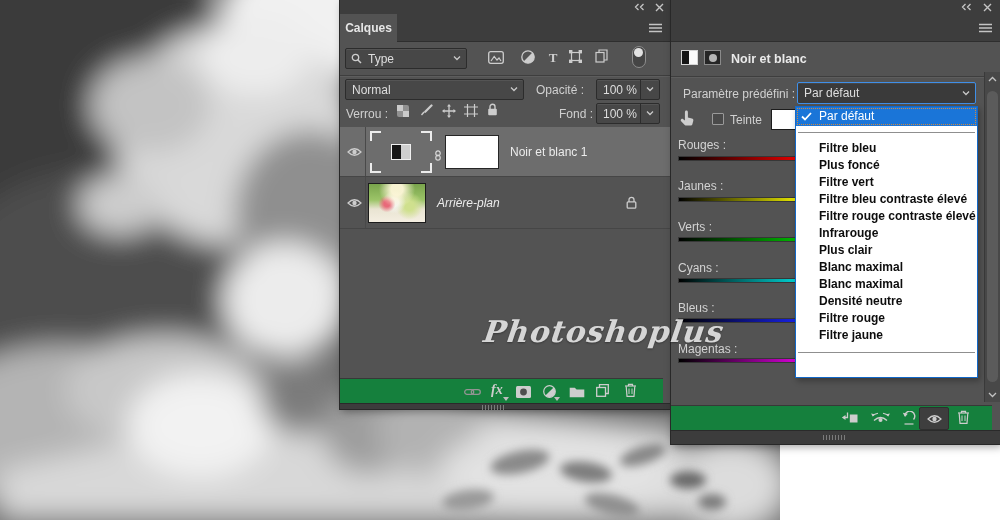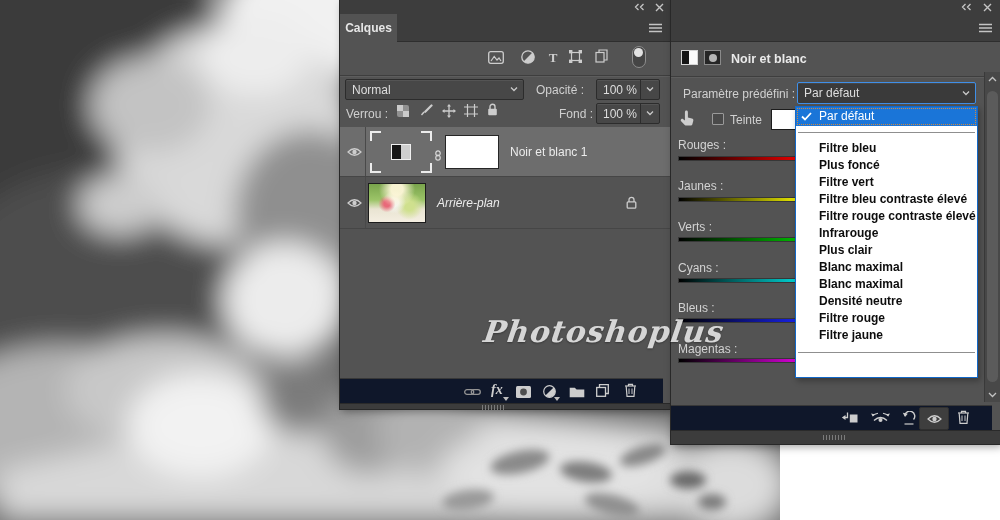--- a/index.html
+++ b/index.html
@@ -25,21 +25,21 @@
   .tbicon{position:absolute;color:#c4c4c4;display:flex;}
   .lbl{position:absolute;font-size:12px;color:#d0d0d0;white-space:nowrap;}
   .field{position:absolute;display:flex;align-items:center;background:#474747;
          border:1px solid #2c2c2c;border-radius:2px;box-shadow:inset 0 1px 0 rgba(255,255,255,.07);
          color:#dedede;font-size:12px;}
   .field .ftxt{padding-left:6px;white-space:nowrap;}
   .chev{margin-left:auto;padding:0 5px;display:flex;color:#c9c9c9;}
   .vdiv{width:1px;align-self:stretch;background:#2c2c2c;margin-left:auto;}
   .sep{position:absolute;left:0;right:0;height:1px;background:#3e3e3e;box-shadow:0 1px 0 #5d5d5d;}
   .icon{display:inline-flex;color:#cdcdcd;}
-  .footer{position:absolute;left:0;right:8px;height:25px;background:#0f172a;border-top:1px solid #383838;}
+  .footer{position:absolute;left:0;right:8px;height:25px;background:#15803d;border-top:1px solid #383838;}
   .fico{position:absolute;color:#cdcdcd;display:flex;}
   .caret{position:absolute;width:0;height:0;border-left:3px solid transparent;
          border-right:3px solid transparent;border-top:4px solid #bdbdbd;}
   .bottomstrip{position:absolute;left:0;right:0;background:#3c3c3c;border-top:1px solid #2a2a2a;}
   .grip{position:absolute;height:5px;width:24px;
         background:repeating-linear-gradient(90deg,#7b7b7b 0 1px,transparent 1px 3px);}
 
   
   .calques{left:340px;width:331px;height:409px;}
   .calques .footer{top:378px;}
@@ -176,20 +176,34 @@
     </div>
     <div class="tabrow">
       <div class="tab" style="width:57px;">Calques</div>
       <span class="tbicon" style="right:9px;top:9px;">
         <svg width="13" height="10" viewBox="0 0 13 10">
             <path d="M0 1.5h13M0 5h13M0 8.5h13" stroke="currentColor" stroke-width="1.6"></path>
           </svg>
       </span>
     </div>
 
+    <div class="field" style="left:5px;top:48px;width:122px;height:21px;">
+      <span class="icon" style="padding-left:5px;">
+        <svg width="11" height="11" viewBox="0 0 11 11">
+            <circle cx="4.5" cy="4.5" r="3.2" fill="none" stroke="currentColor" stroke-width="1.3"></circle>
+            <path d="M7 7 L10 10" stroke="currentColor" stroke-width="1.5"></path>
+          </svg>
+      </span>
+      <span class="ftxt">Type</span>
+      <span class="chev">
+        <svg width="8" height="5" viewBox="0 0 8 5">
+            <path d="M1 .5 L4 3.5 L7 .5" fill="none" stroke="currentColor" stroke-width="1.3"></path>
+          </svg>
+      </span>
+    </div>
     <span class="icon" style="position:absolute;left:148px;top:51px;">
       <svg width="16" height="13" viewBox="0 0 16 13">
           <rect x=".7" y=".7" width="14.6" height="11.6" rx="2" fill="none" stroke="currentColor" stroke-width="1.3"></rect>
           <path d="M3 10 L6.2 5.5 L9 9 L11 7 L13 10" fill="none" stroke="currentColor" stroke-width="1.2"></path>
         </svg>
     </span>
     <span class="icon" style="position:absolute;left:181px;top:50px;">
       <svg width="14" height="14" viewBox="0 0 14 14">
           <circle cx="7" cy="7" r="6.2" fill="none" stroke="currentColor" stroke-width="1.3"></circle>
           <path d="M2.6 11.4 A6.2 6.2 0 0 0 11.4 2.6 Z" fill="currentColor"></path>

